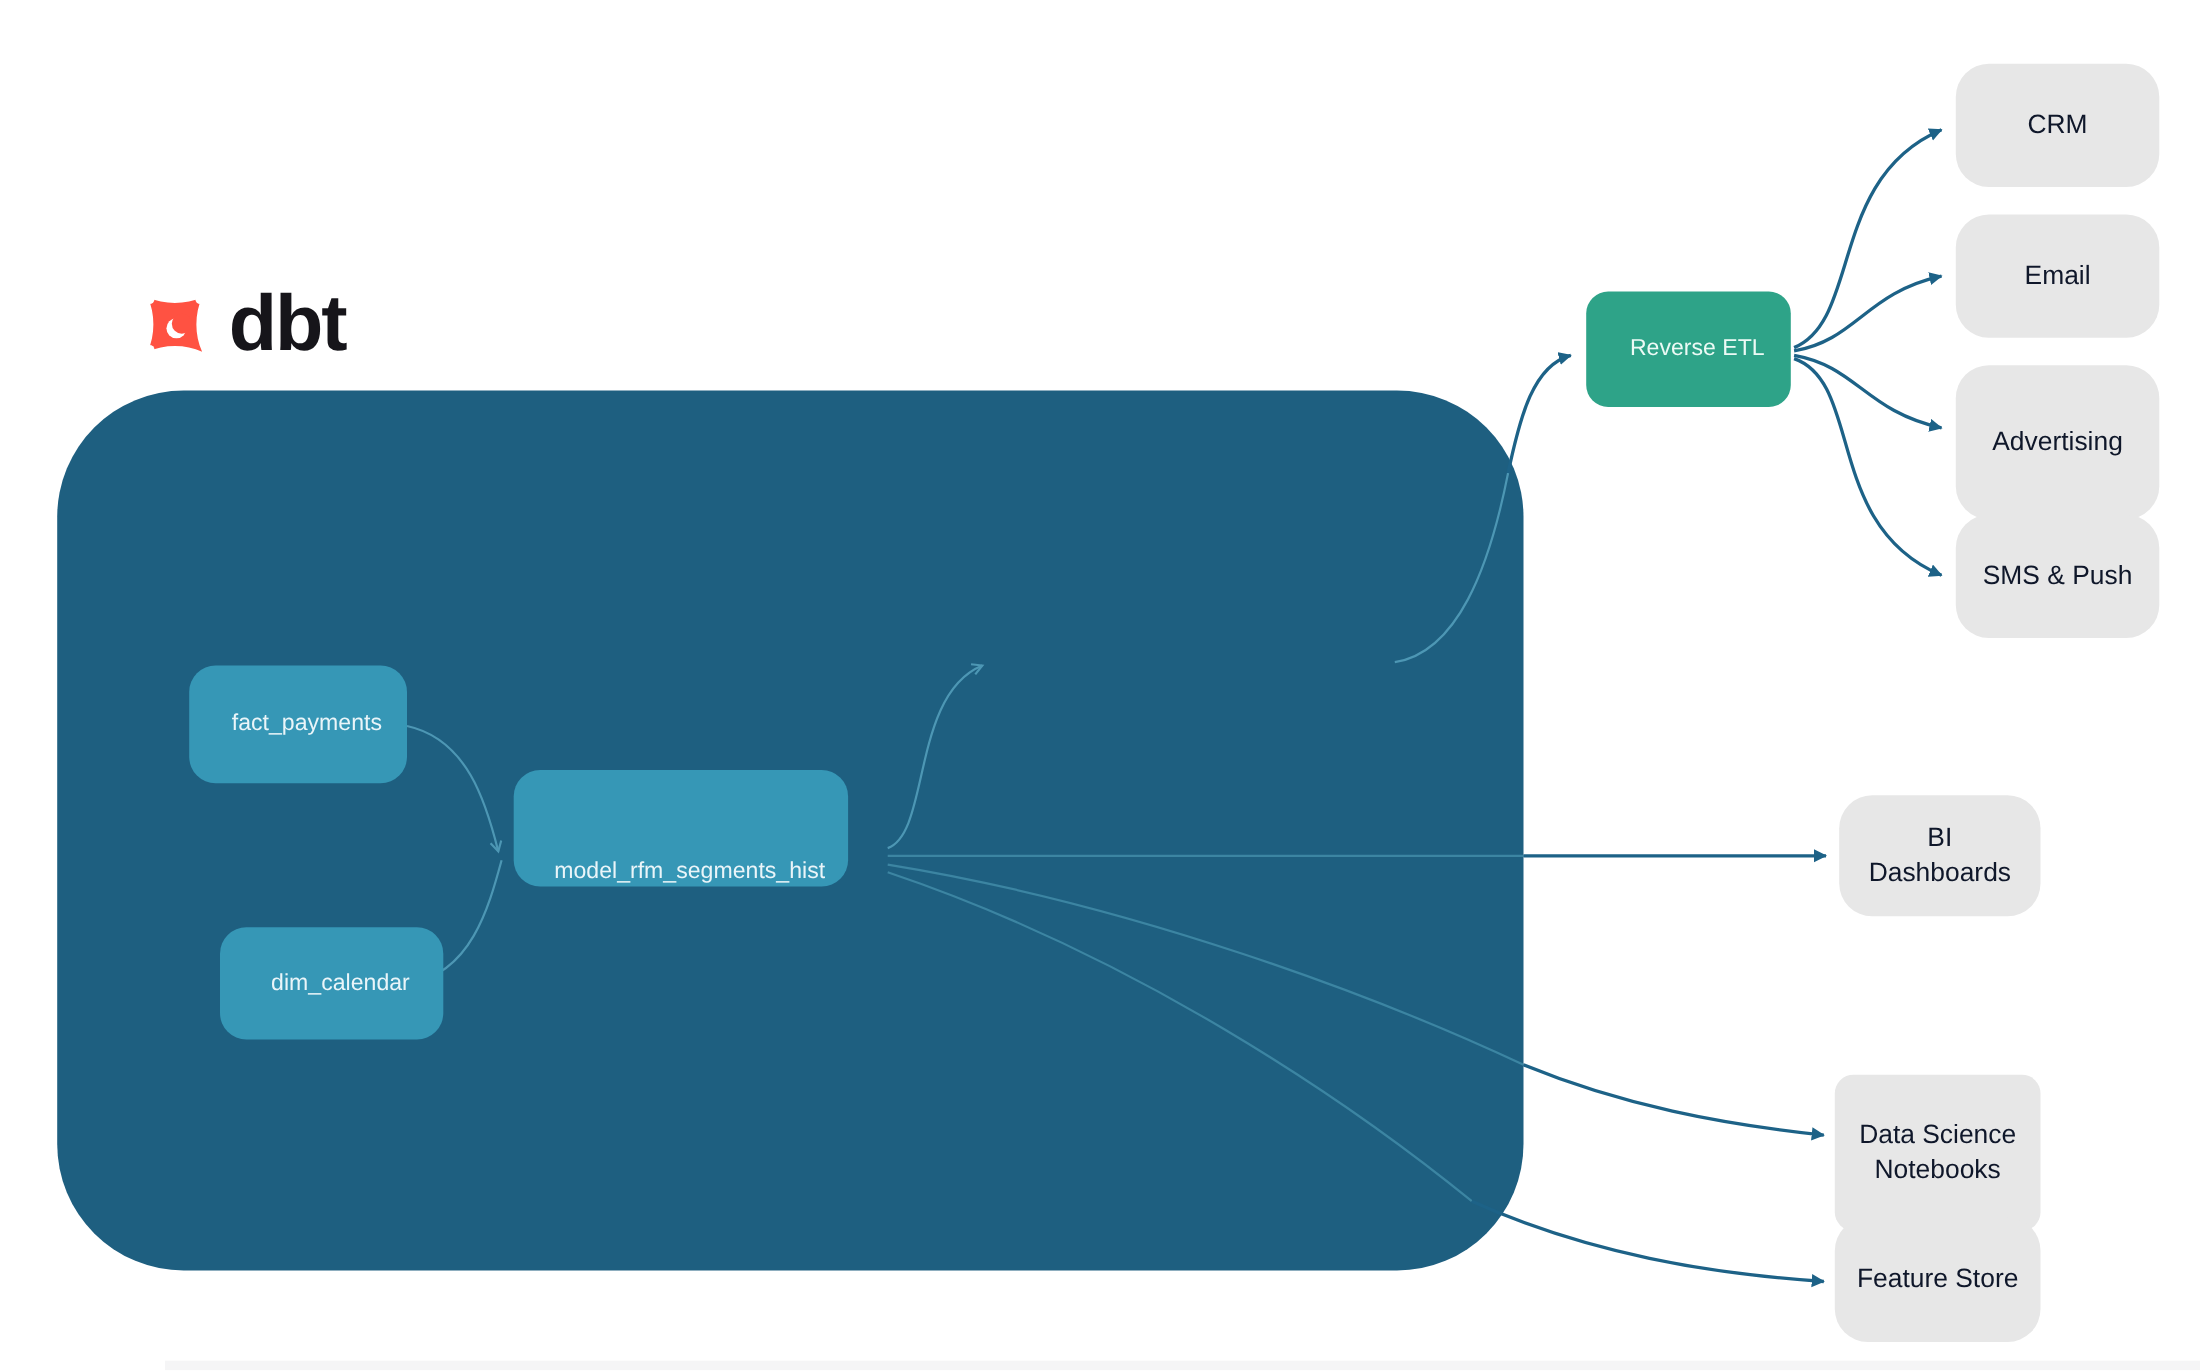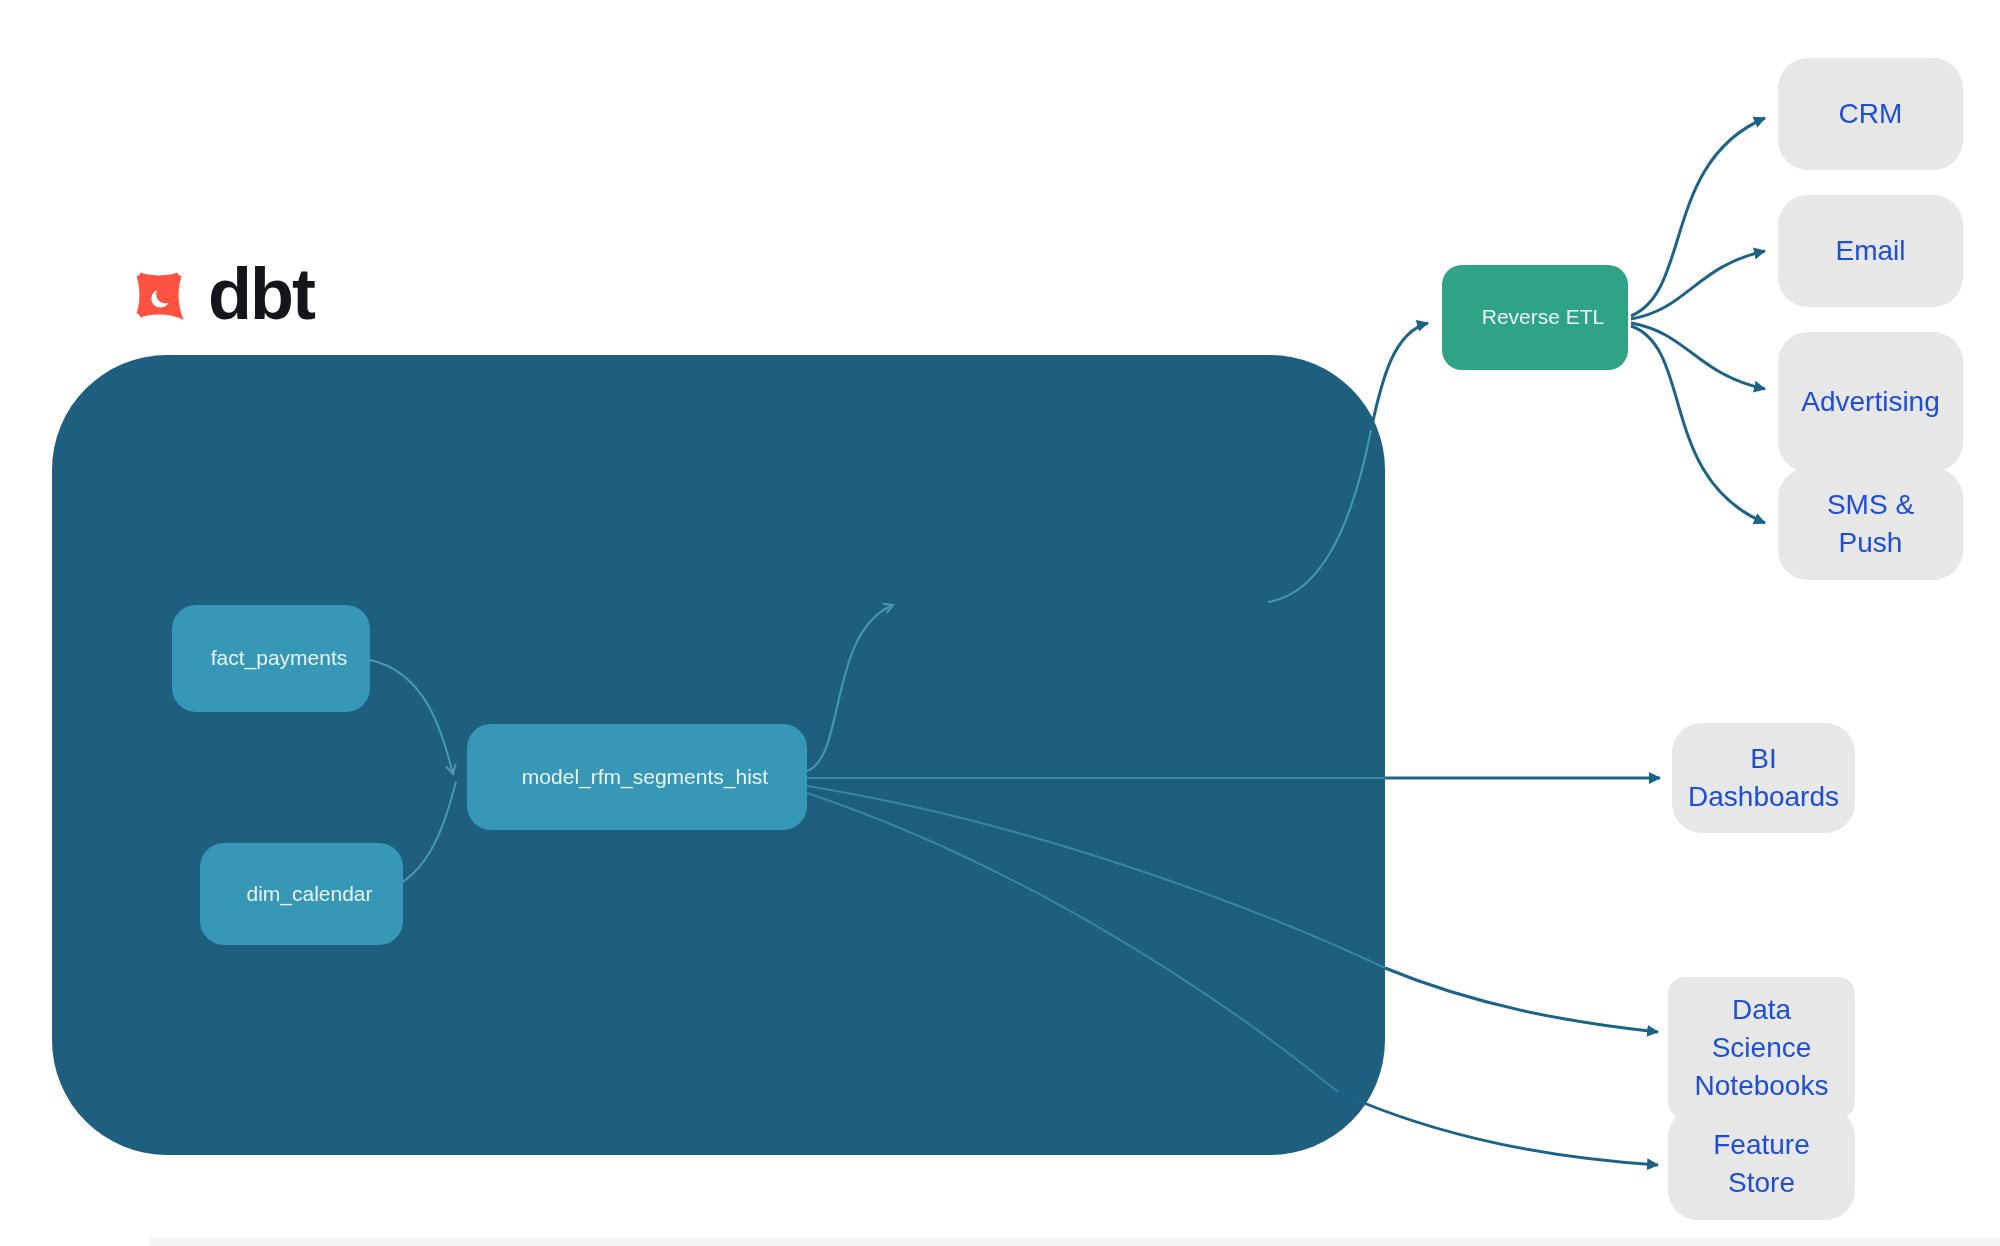--- a/index.html
+++ b/index.html
@@ -19,21 +19,21 @@
   }
   
   svg.edges { position:absolute; left:0; top:0; width:2000px; height:1246px; }
   
   .node {
     position:absolute; display:flex; align-items:center; justify-content:center;
     text-align:center; line-height:1.35;padding-left:16px;
   }
   .node-model { background:#3697b6; border-radius:24px; color:#eaf5f9; font-size:21px; }
   .node-green { background:#2ea388; border-radius:20px; color:#ecfaf5; font-size:21px; }
-  .node-gray  { background:#e7e7e7; border-radius:30px; color:#1d4ed8; font-size:28px; padding:0 18px; }
+  .node-gray  { background:#e7e7e7; border-radius:30px; color:#0f172a; font-size:24px; padding:0 18px; }
   
   .footer-strip { position:absolute; left:150px; bottom:0; width:1850px; height:9px; background:#f5f5f6; }
 </style>
 </head>
 <body>
 
 <div class="canvas">
 
   <div class="logo">
     <svg class="logo-icon" viewBox="0 0 100 100">
@@ -86,21 +86,21 @@
   </svg>
 
   <div class="node node-model" style="left:172px; top:605px; width:198px; height:107px;">
     <span>fact_payments</span>
   </div>
 
   <div class="node node-model" style="left:170px; top:843px; width:203px; height:102px;margin-left:30px;">
     <span>dim_calendar</span>
   </div>
 
-  <div class="node node-model" style="left:467px; top:724px; width:340px; height:106px;">
+  <div class="node node-model" style="left:467px; top:700px; width:304px; height:106px;align-items:flex-end;">
     <span>model_rfm_segments_hist</span>
   </div>
 
 
   <div class="node node-green" style="left:1442px; top:265px; width:186px; height:105px;">
     <span>Reverse ETL</span>
   </div>
 
   <div class="node node-gray" style="left:1778px; top:58px; width:185px; height:112px;">
     <span>CRM</span>

